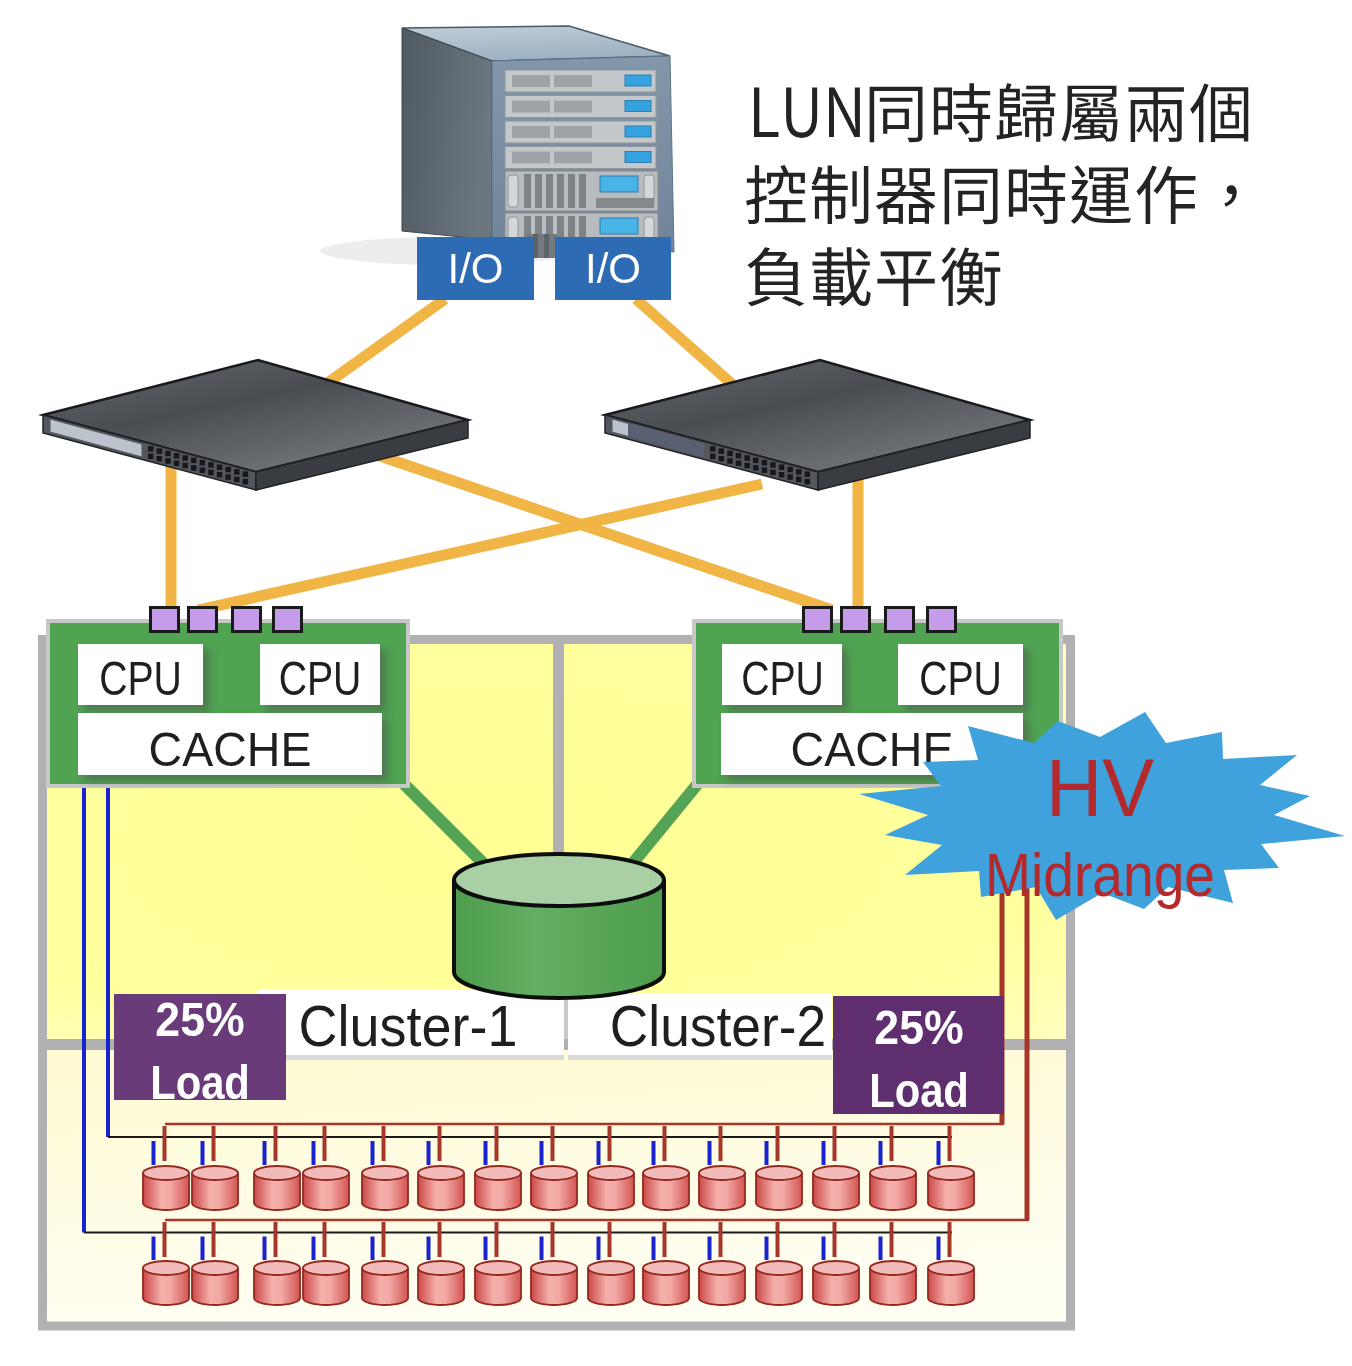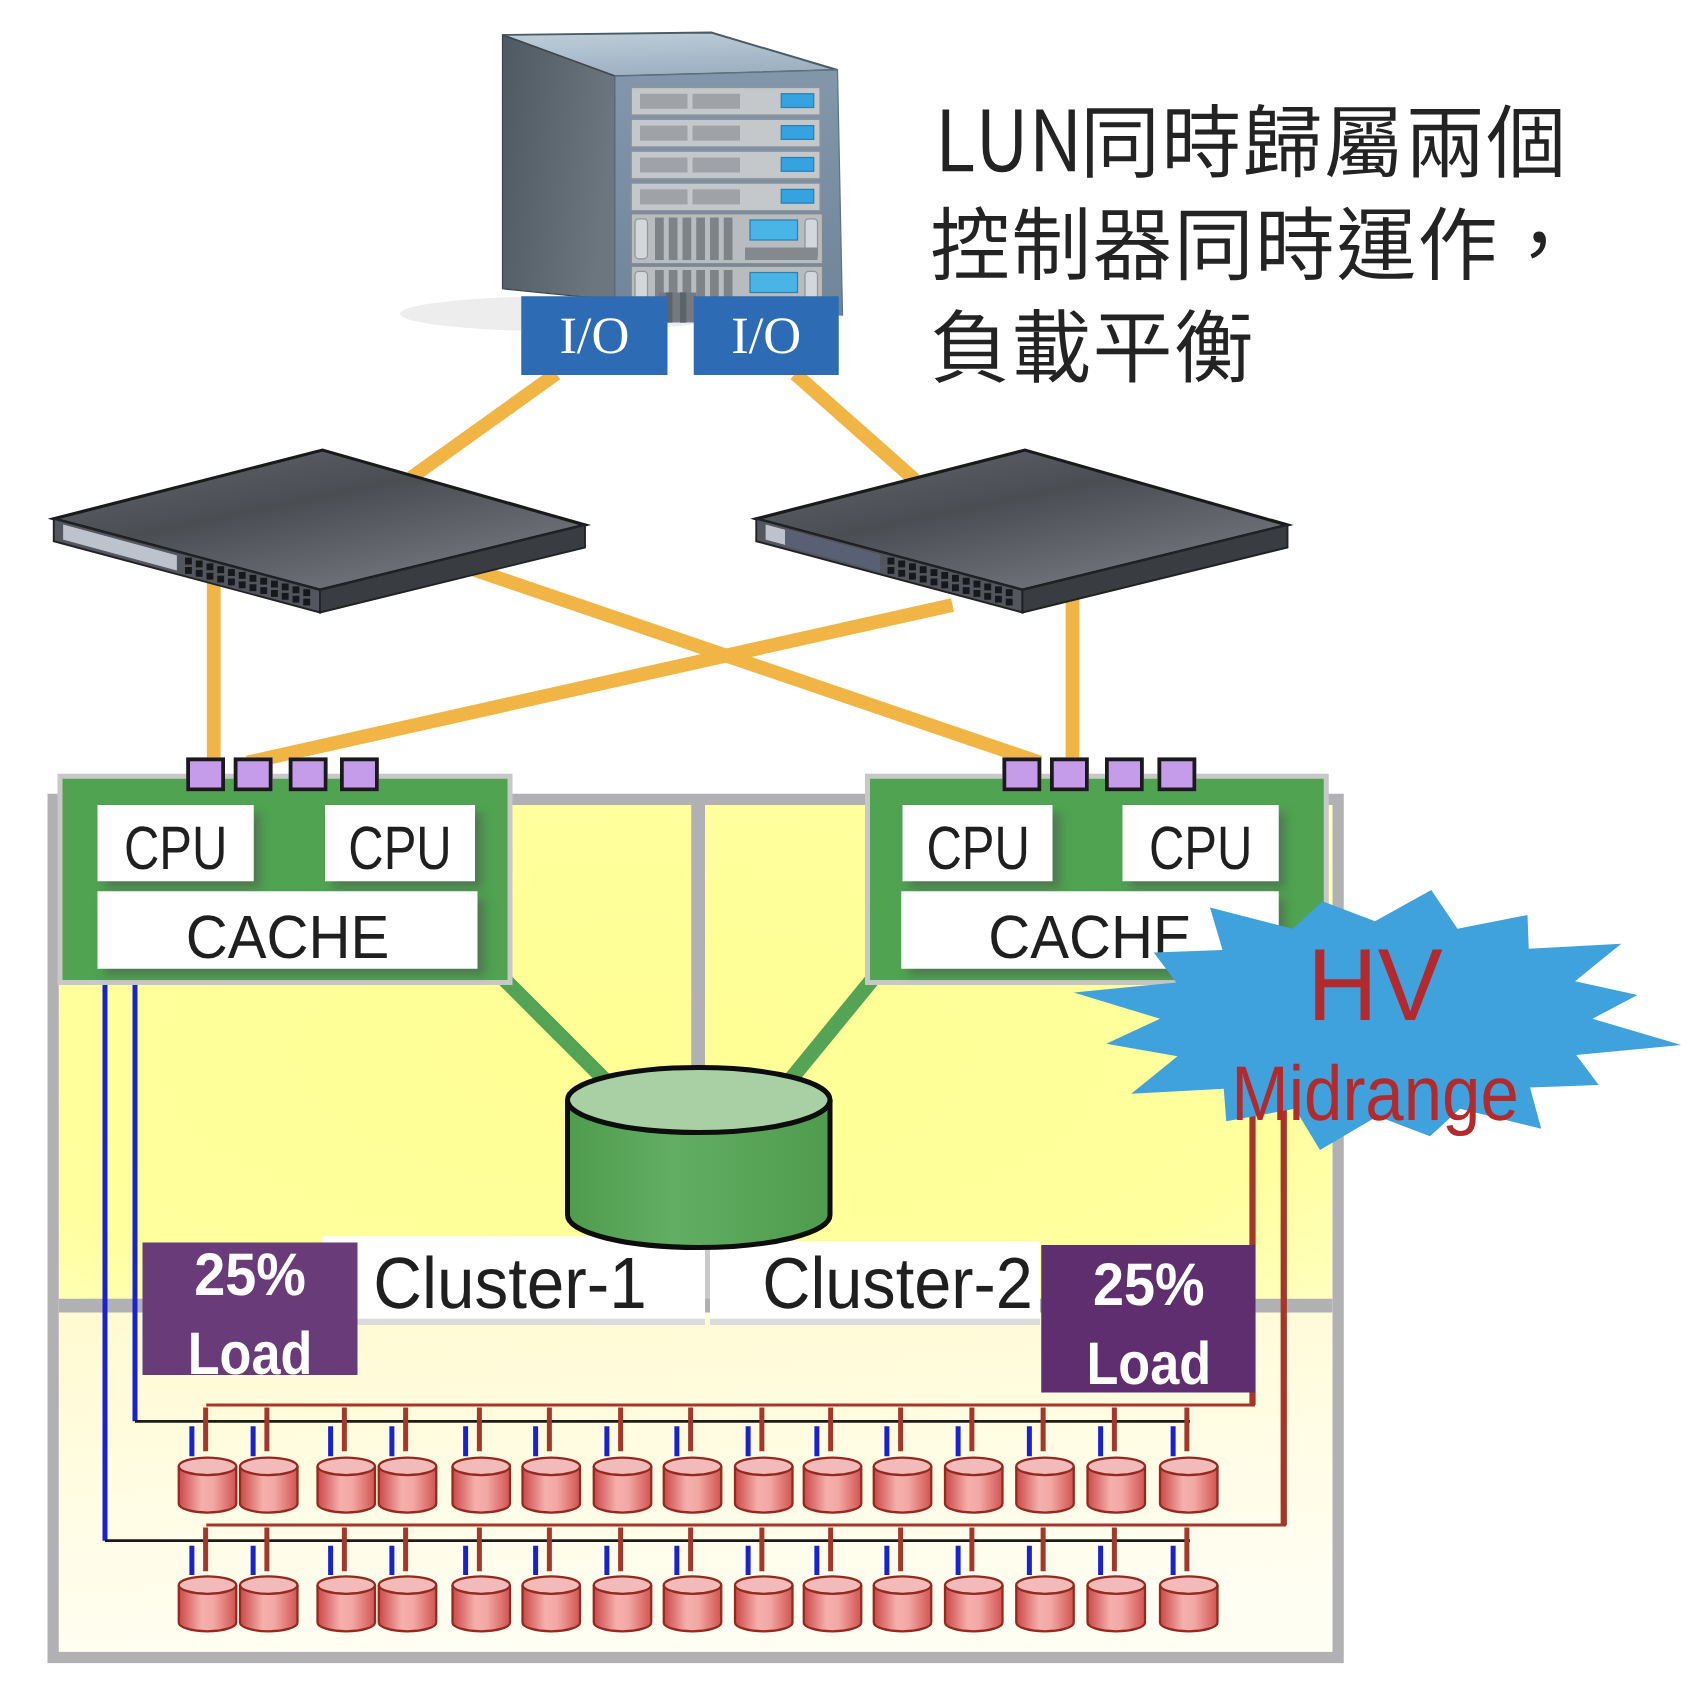--- a/index.html
+++ b/index.html
@@ -1,18 +1,18 @@
 <!DOCTYPE html>
 <html><head><meta charset="utf-8"><style>
 * { margin:0; padding:0; box-sizing:border-box; }
 body { width:1352px; height:1366px; position:relative; background:#fff; overflow:hidden;
        font-family:"Liberation Sans", sans-serif; }
 .abs { position:absolute; }
 svg.layer { position:absolute; left:0; top:0; }
-.iobox { background:#2D6CB5; color:#fff; font-family:Liberation Serif, serif; font-size:42px;
+.iobox { background:#2D6CB5; color:#fff; font-family:Liberation Sans, sans-serif; font-size:42px;
   display:flex; align-items:center; justify-content:center; }
 .gbox { background:#4FA351; box-shadow:0 0 0 4px #C8C8C8; }
 .wbox { position:absolute; background:#fff; box-shadow:6px 6px 7px rgba(80,80,80,0.5); }
 .psq { position:absolute; width:31px; height:27px; background:#C49CE9; border:3.5px solid #1a1a1a; top:606px; }
 </style></head>
 <body>
 
 <svg class="layer" width="1352" height="1366" viewBox="0 0 1352 1366">
 <defs>
 <linearGradient id="swTop" x1="0" y1="0" x2="0.8" y2="1">

